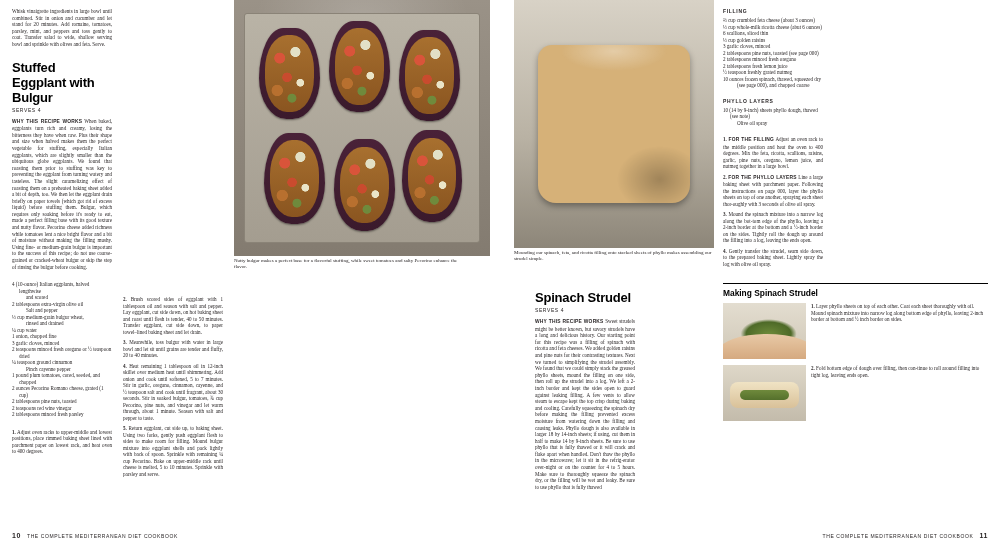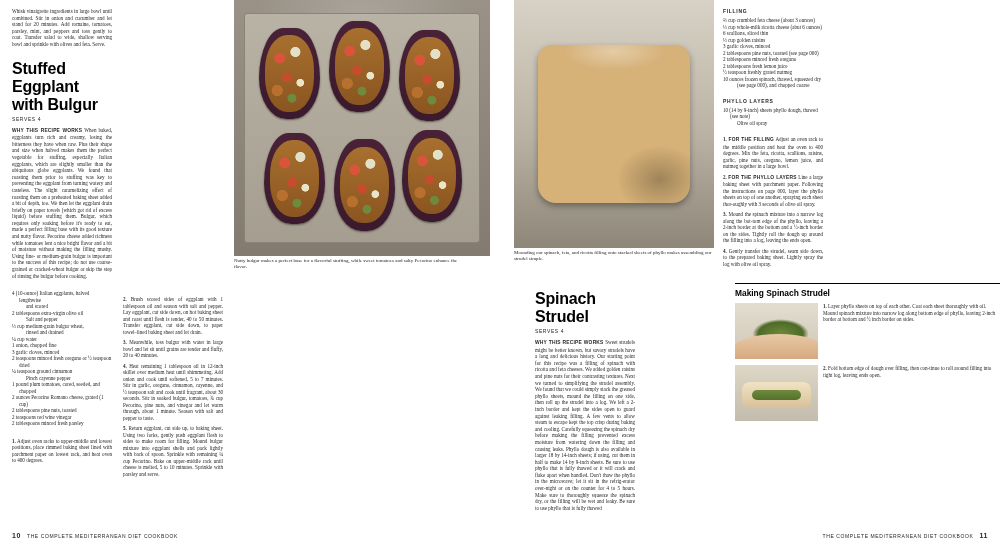--- a/index.html
+++ b/index.html
@@ -24,21 +24,21 @@
   
   .body-text {
     font-size: 5.1px;
     line-height: 6.6px;
     text-align: justify;
     color: #231f20;
   }
   .recipe-title {
     font-family: "Liberation Sans", sans-serif;
     font-weight: bold;
-    font-size: 16px;
+    font-size: 13px;
     letter-spacing: -0.2px;
     color: #000;
     margin: 0 0 2px 0;
   }
   .serves {
     font-family: "Liberation Sans", sans-serif;
     font-size: 5px;
     letter-spacing: 0.6px;
     color: #231f20;
     margin: 0 0 5px 0;
@@ -399,21 +399,21 @@
       <p>
         <span class="num">3.</span>
         <span>Mound the spinach mixture into a narrow log along the bot-tom edge of the phyllo, leaving a 2-inch border at the bottom and a ½-inch border on the sides. Tightly roll the dough up around the filling into a log, leaving the ends open.</span>
       </p>
       <p>
         <span class="num">4.</span>
         <span>Gently transfer the strudel, seam side down, to the prepared baking sheet. Lightly spray the log with olive oil spray.</span>
       </p>
     </div>
 
-    <div style="margin-top:16px; width:265px;margin-left:12px;">
+    <div style="margin-top:16px; width:265px;">
       <hr class="rule">
       <h3 class="steps-panel-title">Making Spinach Strudel</h3>
 
       <div class="step-row">
         <div class="step-thumb">
           <div class="step-photo sp1"></div>
         </div>
         <div class="step-copy">
           <span class="num">1.</span>
           <span>Layer phyllo sheets on top of each other. Coat each sheet thoroughly with oil. Mound spinach mixture into narrow log along bottom edge of phyllo, leaving 2-inch border at bottom and ½ inch border on sides.</span>

